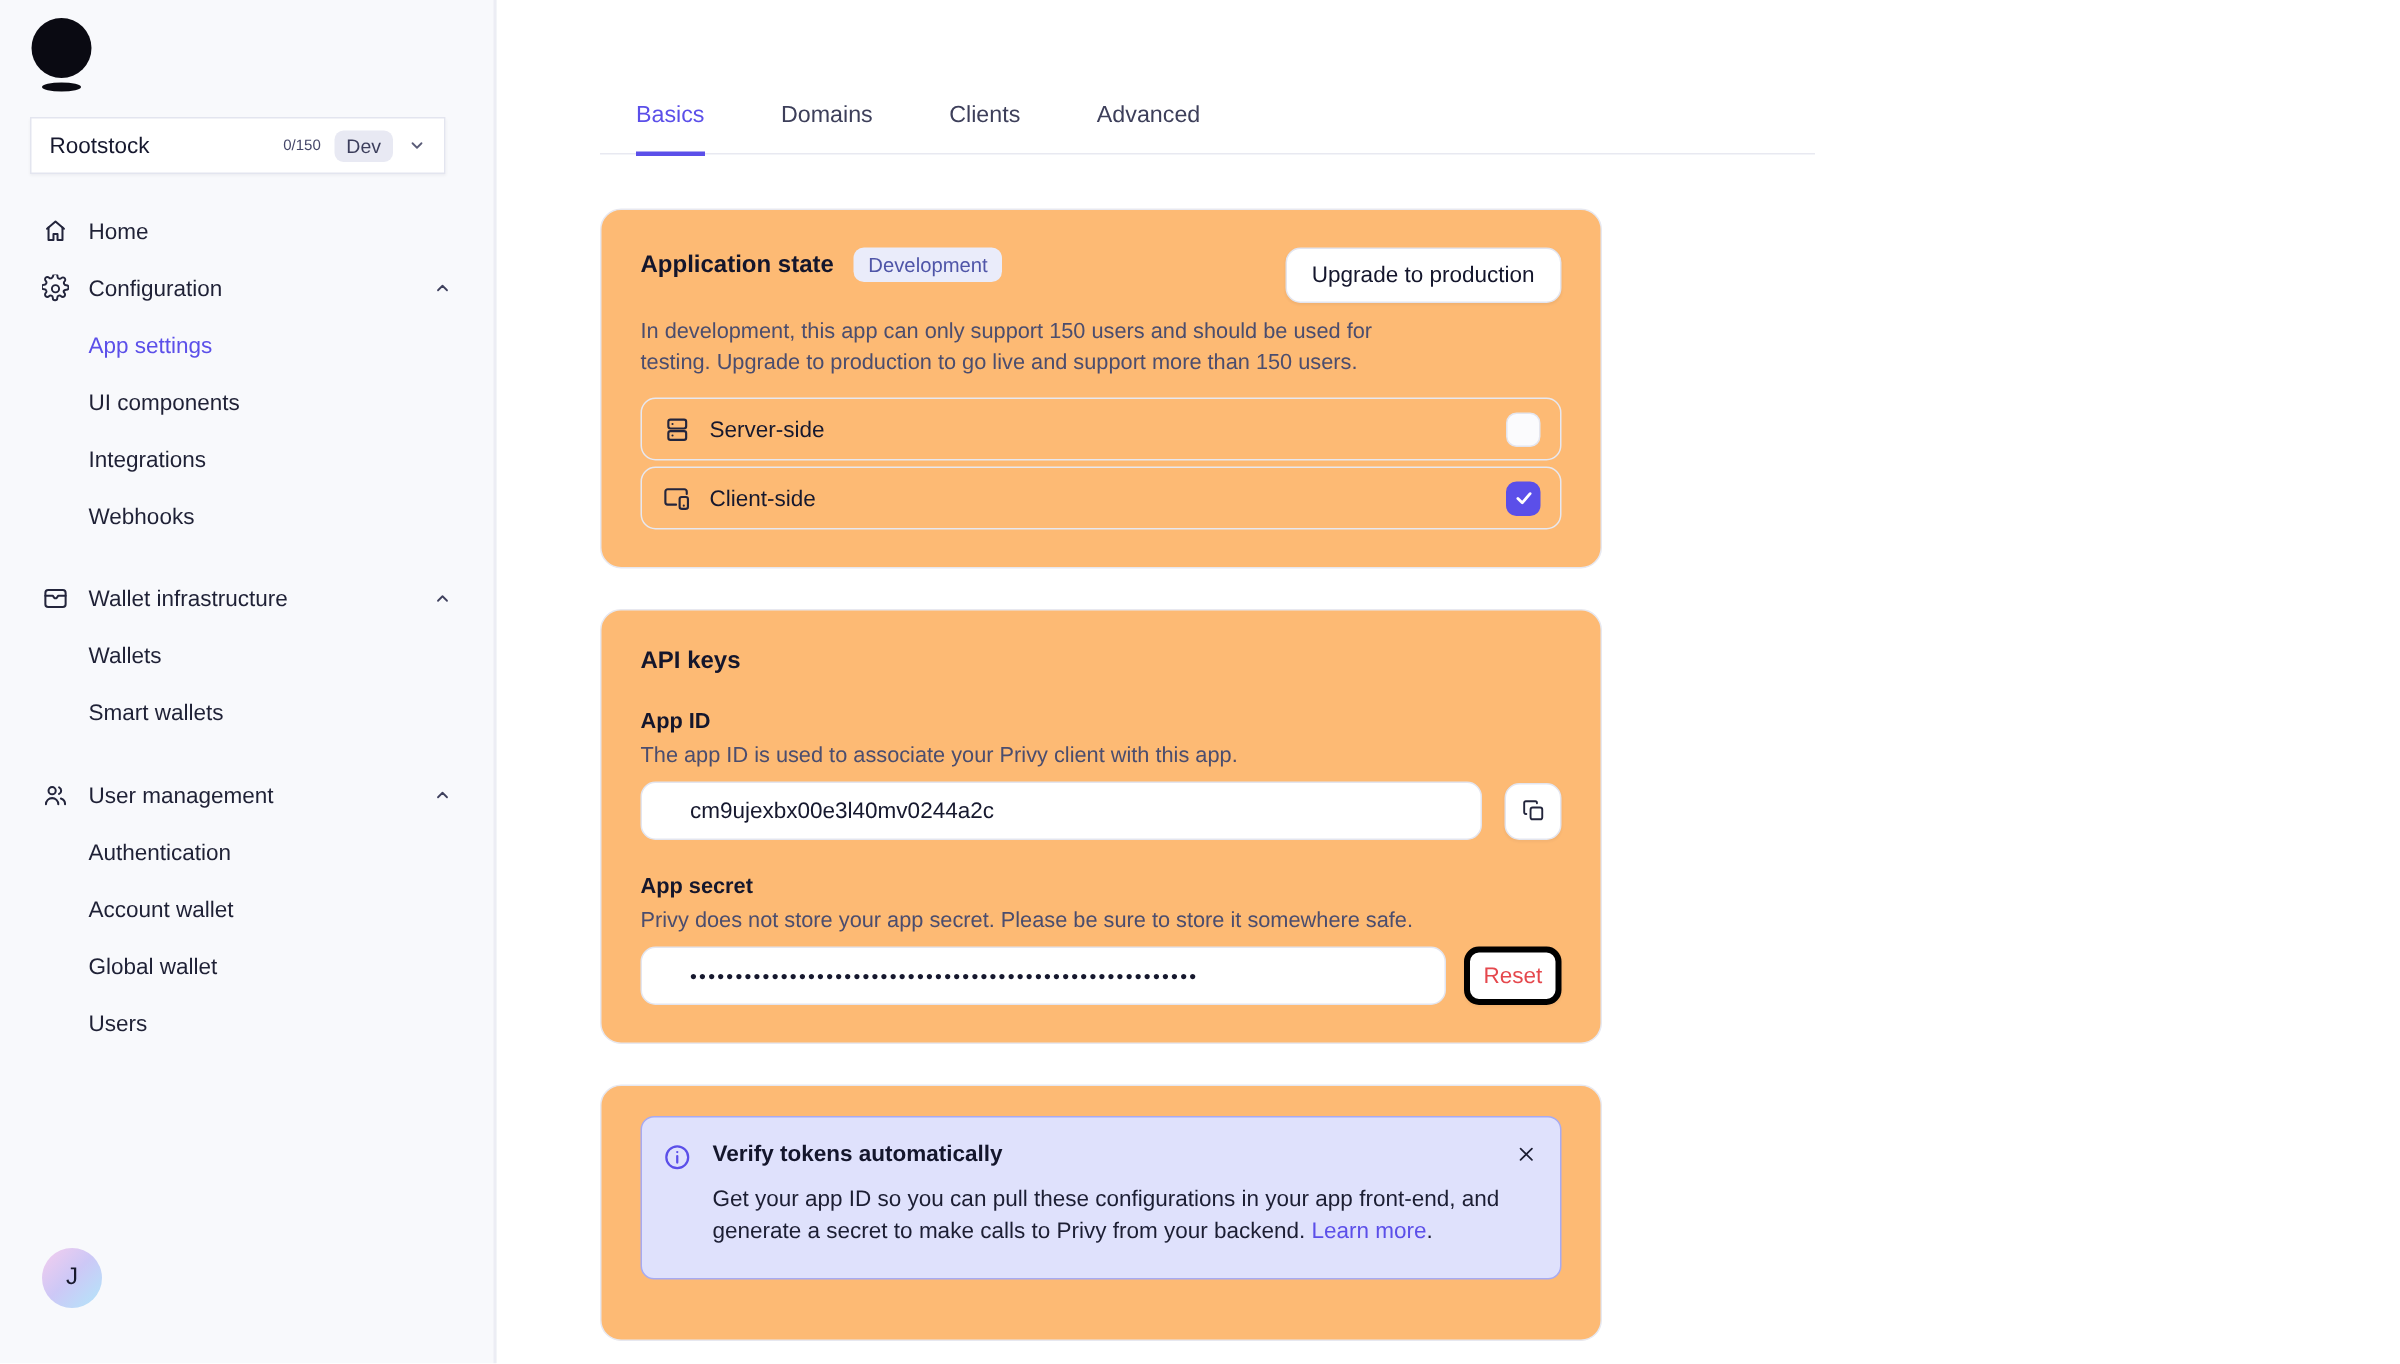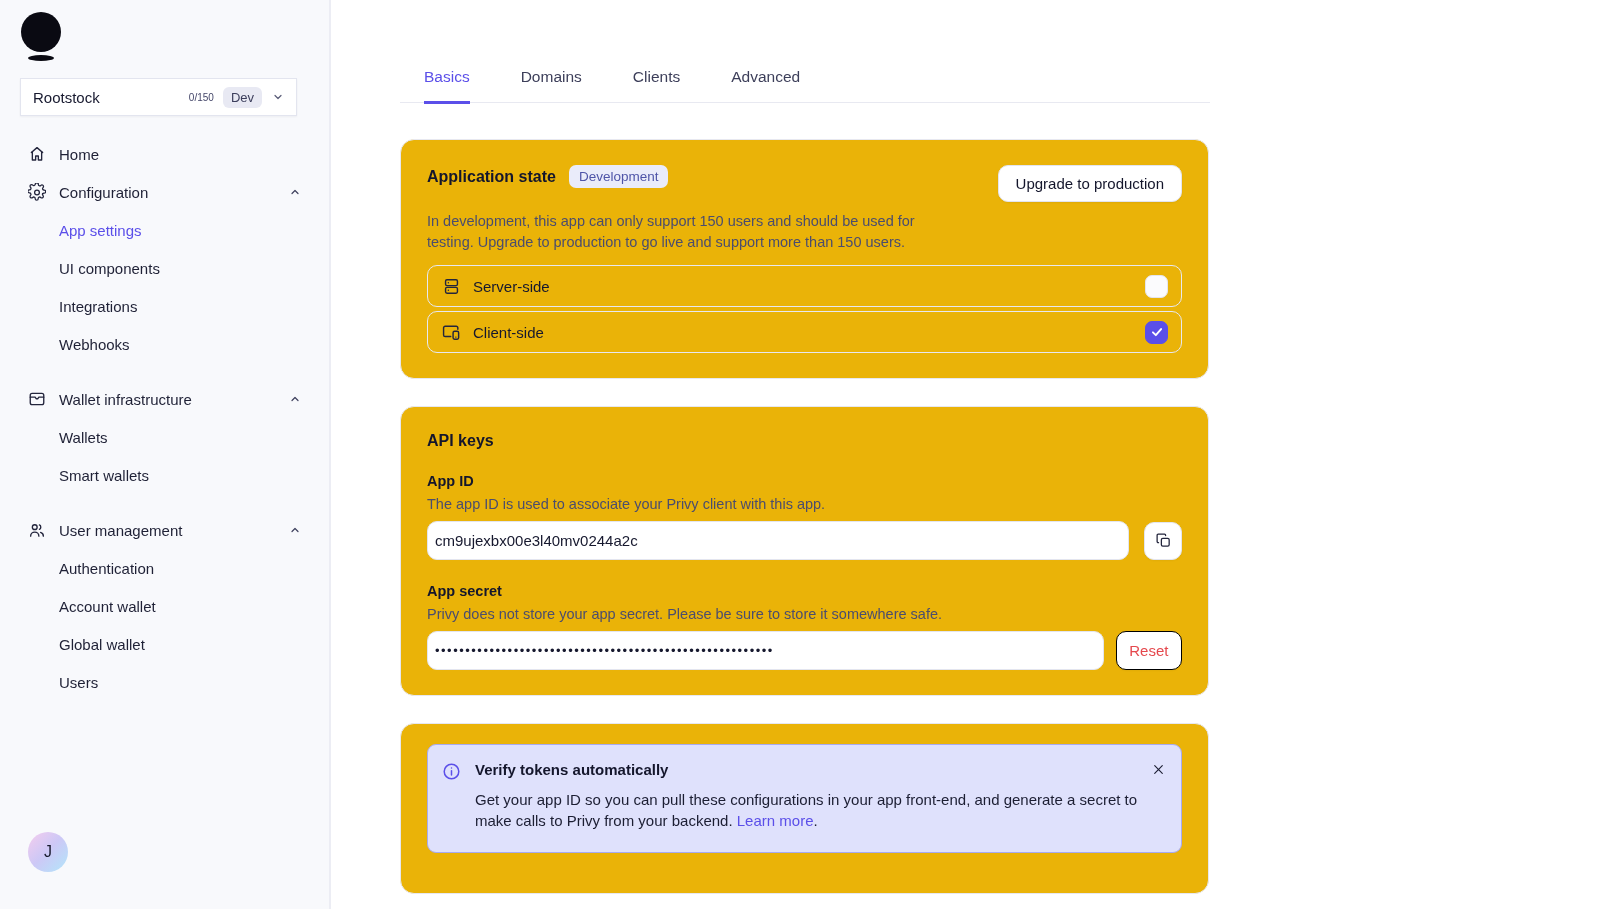--- a/index.html
+++ b/index.html
@@ -91,24 +91,24 @@
     margin-right: 51px;
     cursor: pointer;
     border-bottom: 3px solid transparent;
     margin-bottom: -2px;
     background: none; border-top: none; border-left: none; border-right: none;
     font-family: inherit;
   }
   .tab.active { color: #5b4fe9; border-bottom-color: #5b4fe9; }
 
   .card {
-    width: 809px;
+    width: 668px;
     border: 1px solid #e7e8f0;
     border-radius: 14px;
-    background: #eab308;
+    background: #fdba74;
     padding: 25px 26px;
     margin-top: 36px;
   }
   .card + .card { margin-top: 27px; }
 
   .card-head-row { display: flex; align-items: flex-start; }
   .head-left { display: flex; align-items: center; gap: 13px; }
   .card-heading { font-size: 16px; font-weight: 700; color: #14162c; }
   .state-badge {
     background: #eaecfa; color: #4f55a8;
@@ -156,42 +156,42 @@
   }
   .checkbox.checked { background: #5b4fe9; border-color: #5b4fe9; }
 
   .field-label { margin-top: 23px; font-size: 14.5px; font-weight: 700; color: #14162c; }
   .field-desc { margin-top: 7px; font-size: 14.5px; color: #4b4d6e; }
   .field-row { margin-top: 9px; display: flex; align-items: center; }
   .text-input {
     height: 39px;
     border: 1px solid #e3e5ef;
     border-radius: 10px;
-    padding: 0 7px;
+    padding: 0 32px;
     font-size: 15px; color: #16182e;
     font-family: inherit;
     background: #fff;
     outline: none;
     width: 100%;
   }
   .text-input.secret { font-size: 13px; letter-spacing: 1.5px; color: #16182e; }
   .icon-btn {
     width: 38px; height: 38px; min-width: 38px;
     margin-left: 15px;
     border: 1px solid #e3e5ef; border-radius: 10px;
     background: #fff;
     display: flex; align-items: center; justify-content: center;
     color: #23253c;
     cursor: pointer;
     box-shadow: 0 1px 2px rgba(18,18,48,.04);
   }
   .btn-reset {
     margin-left: 12px;
     width: 74px; height: 39px;
-    border: 1px solid #000000; border-radius: 10px;
+    border: 4px solid #000000; border-radius: 10px;
     background: #fff;
     font-size: 15px; font-weight: 500; color: #e5484d;
     font-family: inherit;
     cursor: pointer;
     box-shadow: 0 1px 2px rgba(18,18,48,.04);
   }
 
   .card.banner-card { padding: 20px 26px 40px; }
   .banner {
     background: #dfe1fc;

